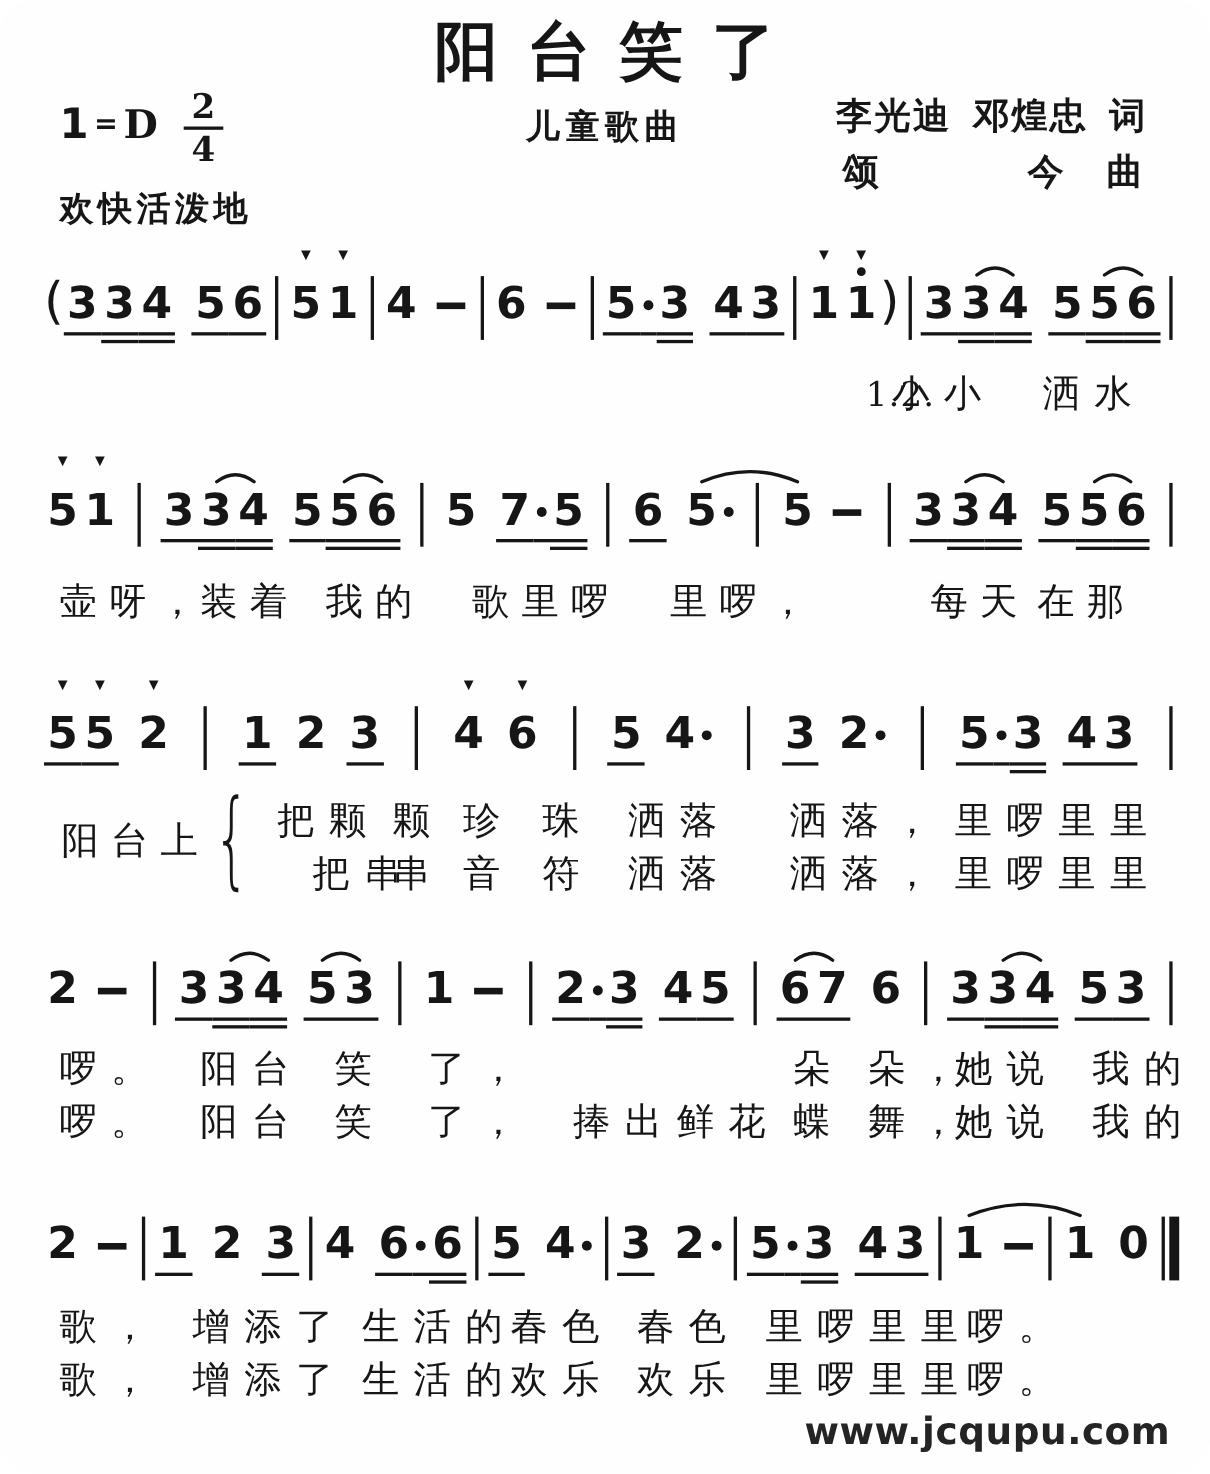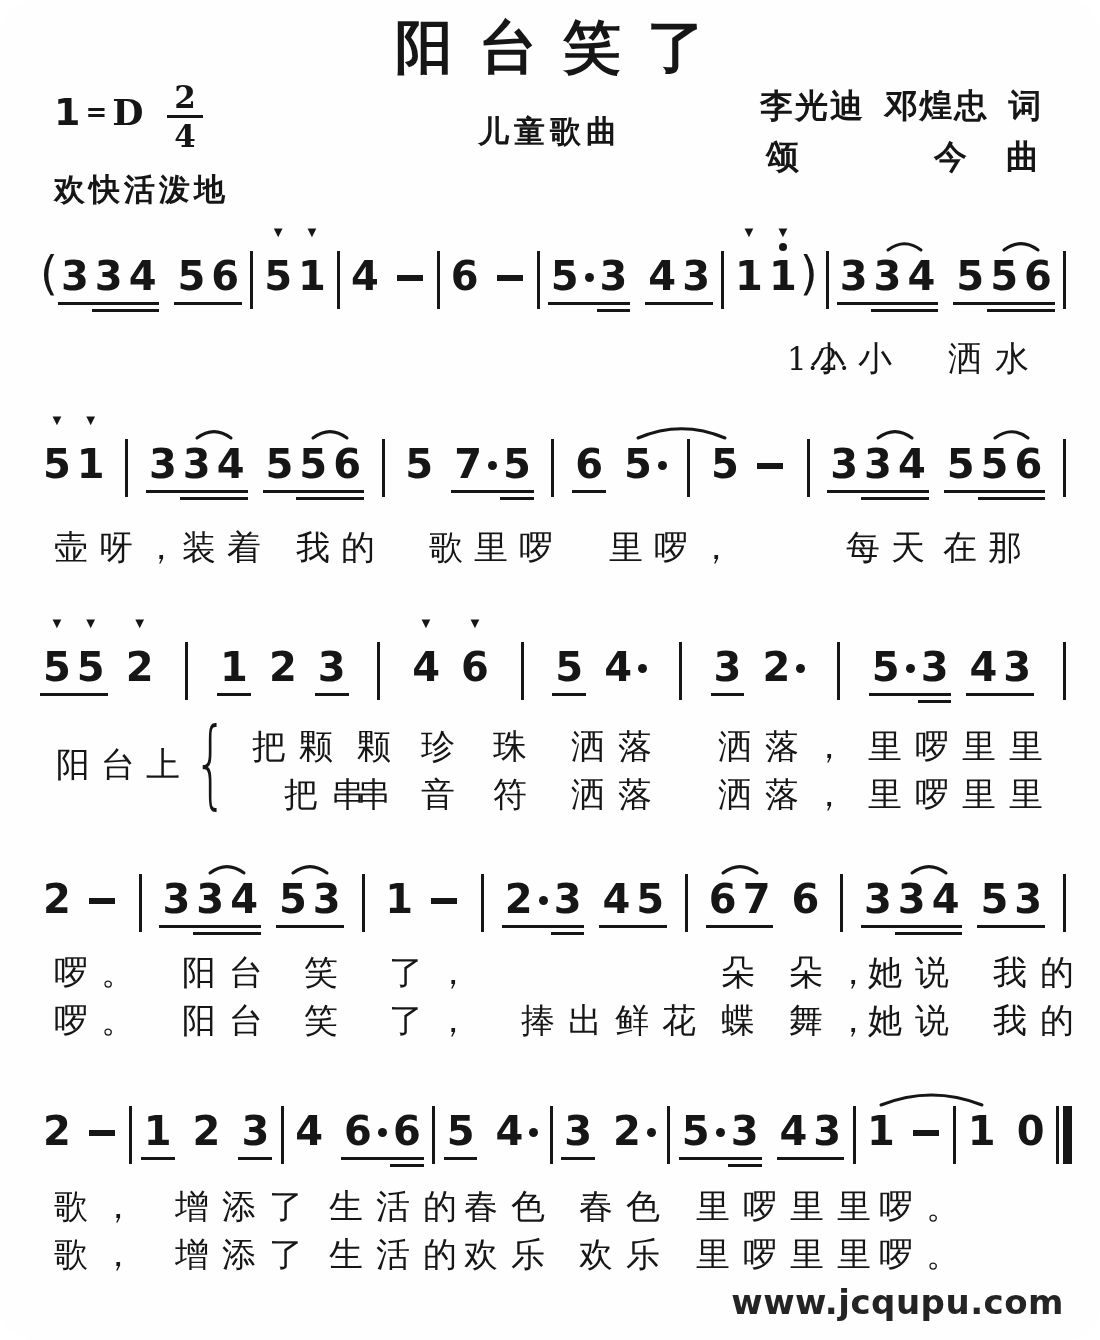--- a/index.html
+++ b/index.html
@@ -10,21 +10,21 @@
          font:700 58px/66px "Liberation Sans","DejaVu Sans",sans-serif;
          letter-spacing:26px;text-indent:26px;}
   .keysig{position:absolute;left:54px;top:92px;white-space:nowrap;}
   .keysig .kdo{font:700 38px/40px "DejaVu Sans",sans-serif;}
   .keysig .keq{font:700 26px/40px "DejaVu Sans",sans-serif;margin:0 5px;vertical-align:4px;}
   .keysig .kd{font:700 36px/40px "DejaVu Serif","Liberation Serif",serif;}
   .frac{position:absolute;left:164px;top:80px;width:42px;text-align:center;
         font:700 31px/34px "DejaVu Serif","Liberation Serif",serif;}
   .frac .fbar{height:3px;background:#161616;margin:1px 3px;}
   .genre{position:absolute;top:96px;left:0;width:100%;text-align:center;
-         font:600 31px/38px "Liberation Sans",sans-serif;letter-spacing:5px;margin-top:17px;}
+         font:600 31px/38px "Liberation Sans",sans-serif;letter-spacing:5px;}
   .lyricist{position:absolute;top:86px;left:760px;font:700 33px/40px "Liberation Serif",serif;
             letter-spacing:2px;word-spacing:9px;white-space:nowrap;}
   .comp{position:absolute;top:137px;font:700 33px/40px "Liberation Serif",serif;}
   .tempo{position:absolute;top:171px;left:54px;font:600 31px/38px "Liberation Sans",sans-serif;letter-spacing:4px;}
   
   .mline{position:absolute;left:40px;width:1032px;height:112px;
          display:flex;justify-content:space-between;align-items:flex-start;}
   .meas{display:flex;align-items:flex-start;}
   .note{position:relative;padding:38px 3px 0;}
   .digit{display:block;font:700 40px/42px "DejaVu Sans",sans-serif;}

